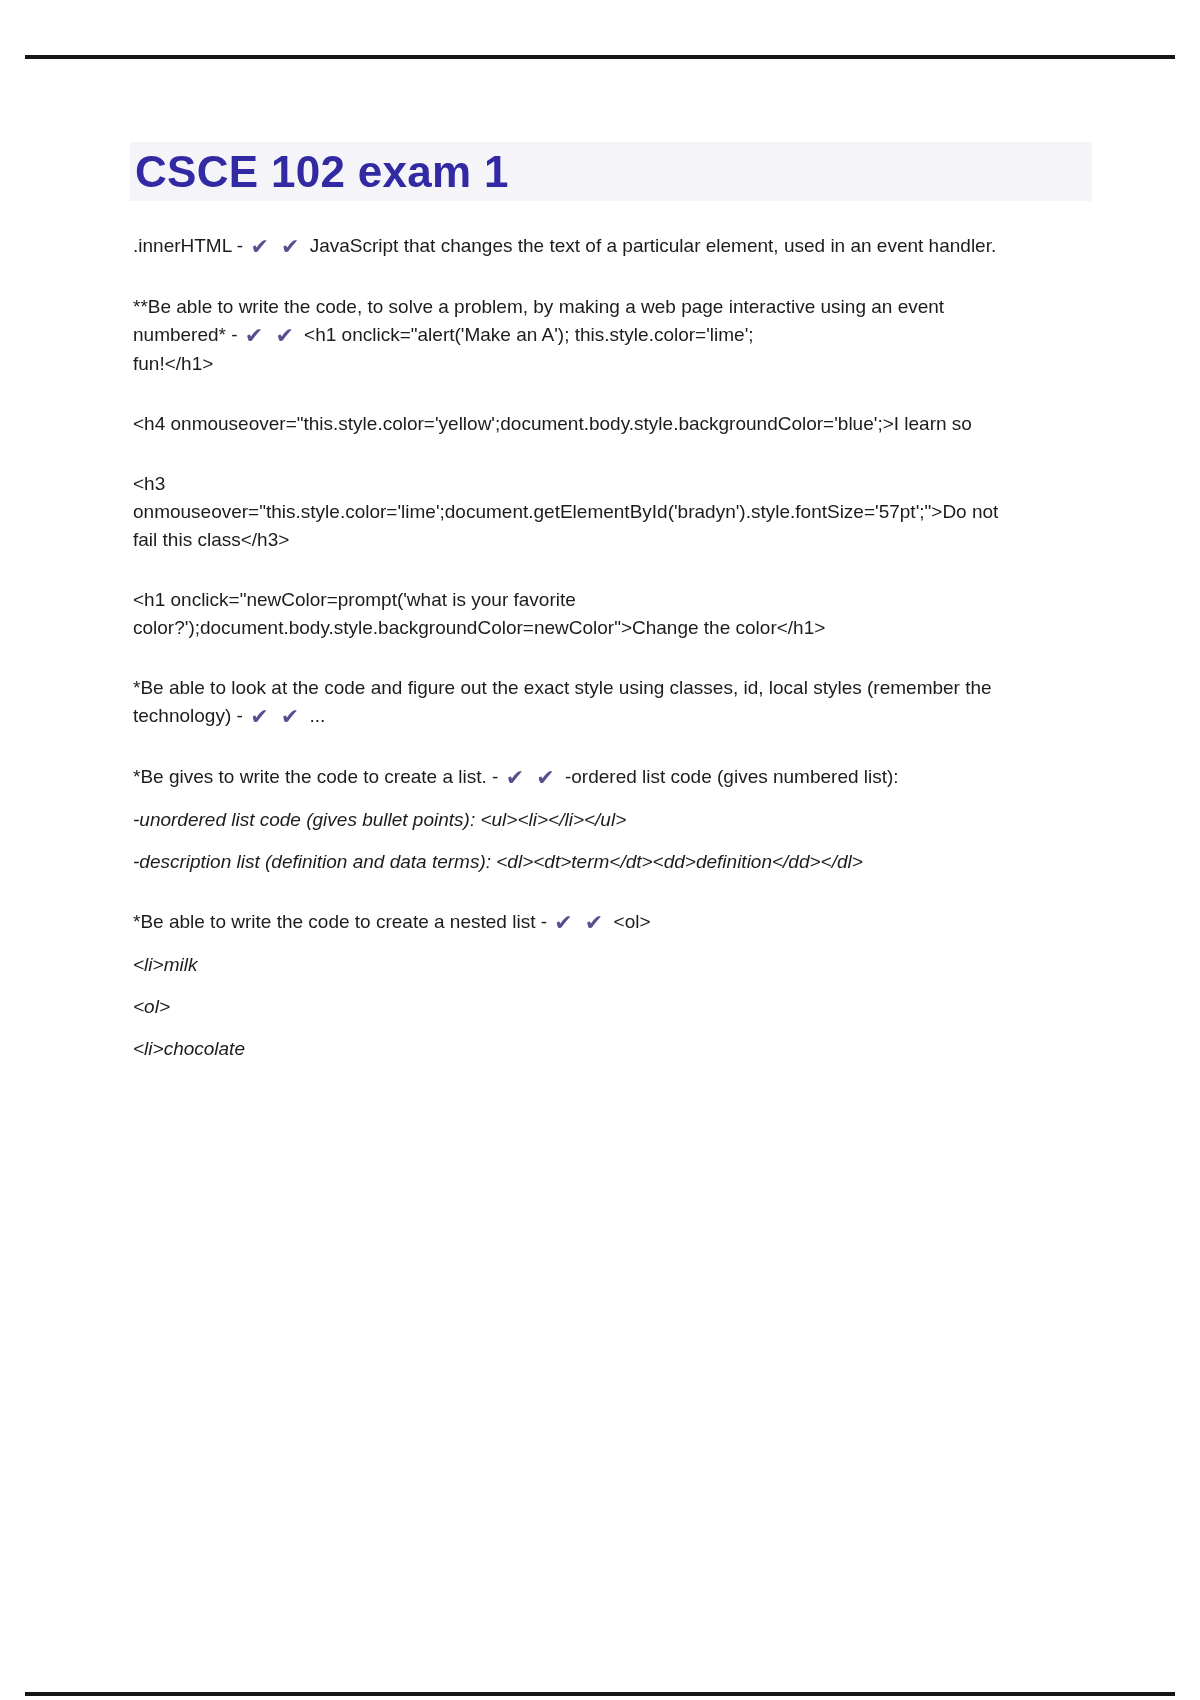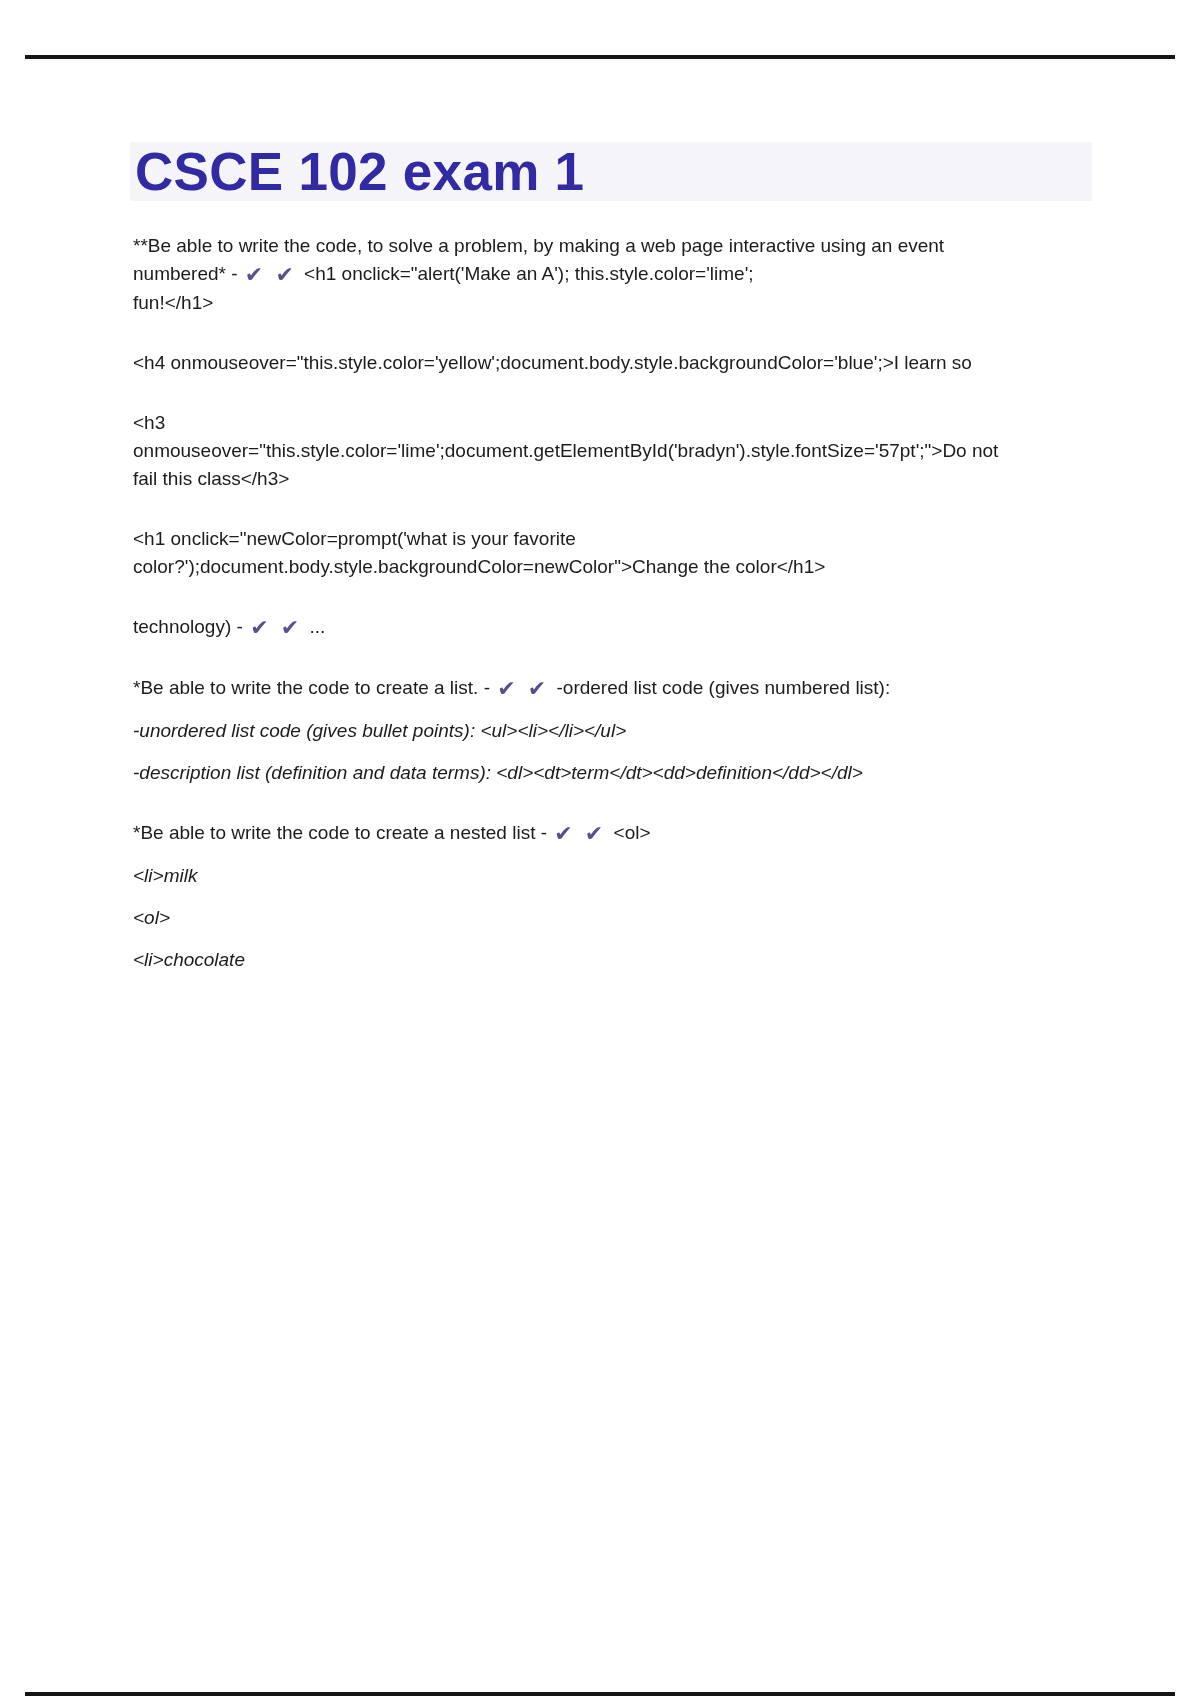--- a/index.html
+++ b/index.html
@@ -15,21 +15,21 @@
     background: var(--rule, #161616);
   }
   #rule-top { top: 55px; }
   #rule-bottom { top: 1692px; }
   .title-bar {
     position: absolute; left: 130px; top: 142px; width: 962px; height: 59px;
     background: var(--title-bg, #f4f4f9);
     display: flex; align-items: center;
   }
   .title-text {
-    font-size: 53px; font-weight: bold;
+    font-size: 44px; font-weight: bold;
     color: var(--title-text, #322aa3);
     letter-spacing: 0.3px; padding-left: 5px;
     white-space: pre;
   }
   .content {
     position: absolute; left: 133px; top: 232px; width: 960px;
     color: var(--body-text, #1c1c1c);
     font-size: 19px; line-height: 28px;
   }
   .line { white-space: pre; }
@@ -47,20 +47,23 @@
 
 <div class="rule" id="rule-top"></div>
 <div class="rule" id="rule-bottom"></div>
 
 <div class="title-bar">
   <span class="title-text">CSCE 102 exam 1</span>
 </div>
 
 <div class="content">
 
+  <div class="para">
+    <div class="line"><span>.innerHTML - </span><span class="chk">✔ ✔</span><span> JavaScript that changes the text of a particular element, used in an event handler.</span></div>
+  </div>
 
   <div class="para">
     <div class="line"><span>**Be able to write the code, to solve a problem, by making a web page interactive using an event</span></div>
     <div class="line"><span>numbered* - </span><span class="chk">✔ ✔</span><span> &lt;h1 onclick="alert('Make an A'); this.style.color='lime';</span></div>
     <div class="line"><span>fun!&lt;/h1&gt;</span></div>
   </div>
 
   <div class="para">
     <div class="line"><span>&lt;h4 onmouseover="this.style.color='yellow';document.body.style.backgroundColor='blue';&gt;I learn so</span></div>
   </div>
@@ -70,25 +73,26 @@
     <div class="line"><span>onmouseover="this.style.color='lime';document.getElementById('bradyn').style.fontSize='57pt';"&gt;Do not</span></div>
     <div class="line"><span>fail this class&lt;/h3&gt;</span></div>
   </div>
 
   <div class="para">
     <div class="line"><span>&lt;h1 onclick="newColor=prompt('what is your favorite</span></div>
     <div class="line"><span>color?');document.body.style.backgroundColor=newColor"&gt;Change the color&lt;/h1&gt;</span></div>
   </div>
 
   <div class="para">
+    <div class="line"><span>*Be able to look at the code and figure out the exact style using classes, id, local styles (remember the</span></div>
     <div class="line"><span>technology) - </span><span class="chk">✔ ✔</span><span> ...</span></div>
   </div>
 
   <div class="para">
-    <div class="line"><span>*Be able to write the code to create a list. - </span><span class="chk">✔ ✔</span><span> -ordered list code (gives numbered list):</span></div>
+    <div class="line"><span>*Be gives to write the code to create a list. - </span><span class="chk">✔ ✔</span><span> -ordered list code (gives numbered list):</span></div>
   </div>
 
   <div class="para tight">
     <div class="line"><span>-unordered list code (gives bullet points): &lt;ul&gt;&lt;li&gt;&lt;/li&gt;&lt;/ul&gt;</span></div>
   </div>
 
   <div class="para tight">
     <div class="line"><span>-description list (definition and data terms): &lt;dl&gt;&lt;dt&gt;term&lt;/dt&gt;&lt;dd&gt;definition&lt;/dd&gt;&lt;/dl&gt;</span></div>
   </div>
 

